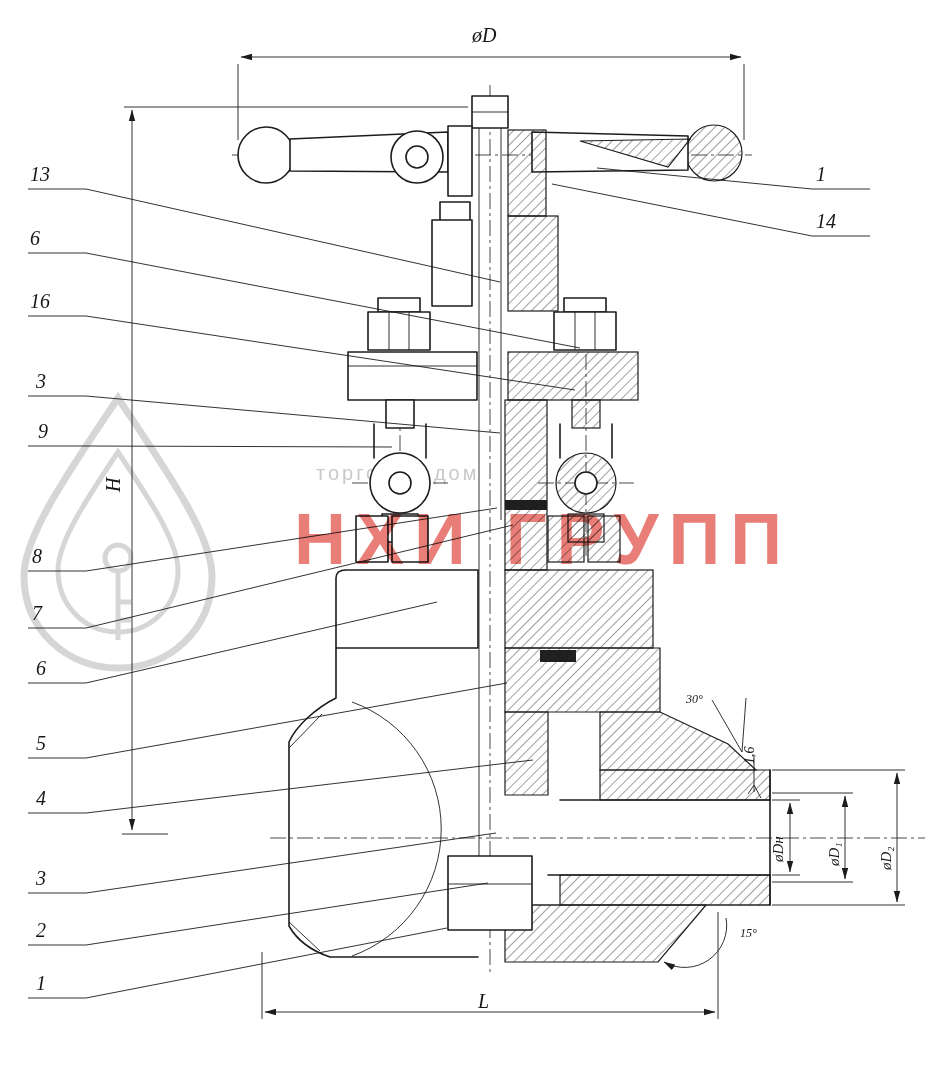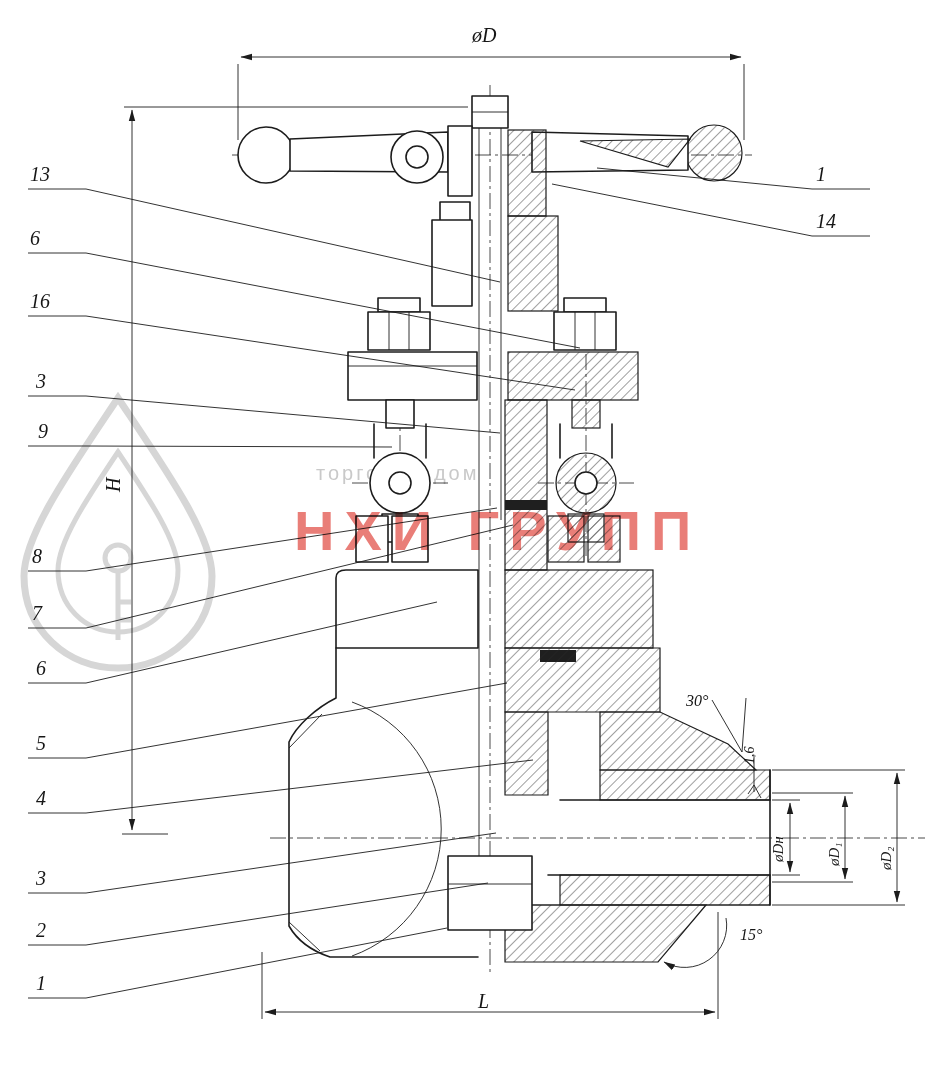--- a/index.html
+++ b/index.html
@@ -11,27 +11,27 @@
   .olf{fill:#ffffff;stroke:#1c1c1c;stroke-width:1.6;stroke-linejoin:round;}
   .thin{fill:none;stroke:#1c1c1c;stroke-width:0.9;}
   .cl{fill:none;stroke:#1c1c1c;stroke-width:0.8;stroke-dasharray:16 4 3 4;}
   .dim{fill:none;stroke:#1c1c1c;stroke-width:0.9;}
   .ht{fill:url(#hatch);stroke:#1c1c1c;stroke-width:1.2;}
   .dark{fill:#1f1f1f;stroke:none;}
   
   .label{position:absolute;font-style:italic;color:#161616;font-size:20px;white-space:nowrap;z-index:30;}
   .small{font-size:15px;}
   .tiny{font-size:14px;}
-  .ang{font-size:16px;}
+  .ang{font-size:12px;}
   .rot{transform:rotate(-90deg);transform-origin:left top;}
   
   .wm-small{position:absolute;left:316px;top:462px;font-family:"Liberation Sans",sans-serif;
             font-size:20px;letter-spacing:3px;color:#c9c9c9;z-index:2;}
   .wm-brand{position:absolute;left:294px;top:498px;font-family:"Liberation Sans",sans-serif;
-            font-weight:bold;font-size:56px;letter-spacing:10px;color:#e2534b;opacity:.75;
+            font-weight:bold;font-size:72px;letter-spacing:10px;color:#e2534b;opacity:.75;
             mix-blend-mode:multiply;z-index:20;white-space:nowrap;}
   .wm-logo{position:absolute;left:0;top:0;z-index:1;}
 </style>
 </head>
 <body>
 
 <div class="stage">
 
   <svg class="wm-logo" width="936" height="1068" viewBox="0 0 936 1068">
     <g fill="none" stroke="#d6d6d6">

